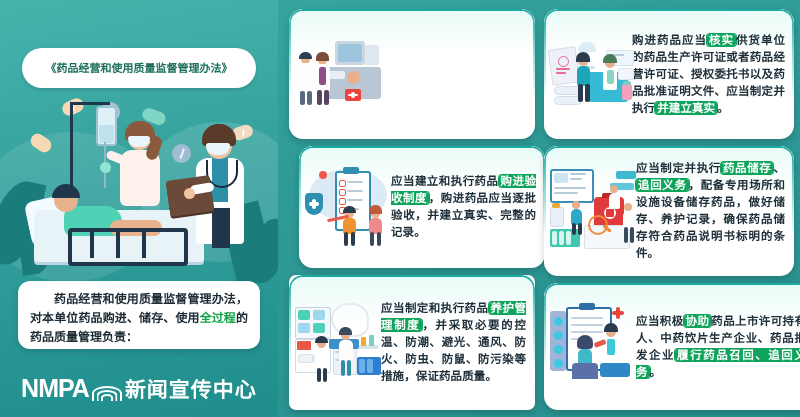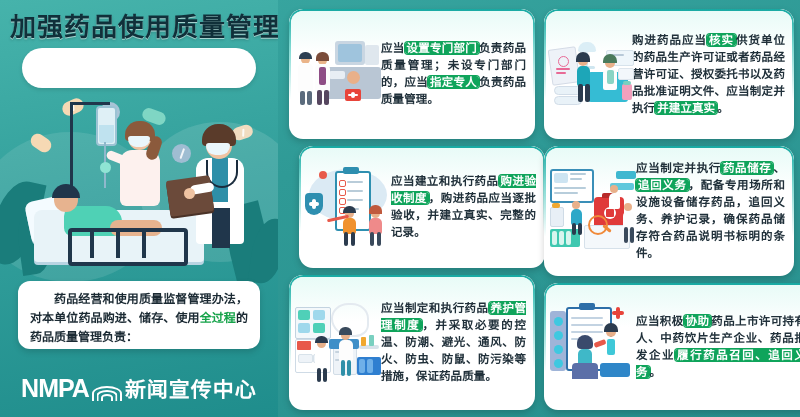--- a/index.html
+++ b/index.html
@@ -120,21 +120,21 @@
   .card-art{flex:0 0 auto;position:relative;}
   .card-text{flex:1 1 auto;font-size:11.5px;line-height:17px;font-weight:bold;color:#20303a;
     text-align:justify;letter-spacing:.1px;}
   .hl{background:#0fa45b;color:#ffffff;border-radius:3px;padding:0 2px;
     box-shadow:0 0 0 1px #0fa45b;}
 
   .c1{left:3px;top:9px;width:246px;height:130px;}
   .c2{left:258px;top:9px;width:250px;height:130px;}
   .c3{left:13px;top:146px;width:246px;height:122px;}
   .c4{left:258px;top:146px;width:250px;height:130px;}
-  .c5{left:3px;top:275px;width:246px;height:135px;}
+  .c5{left:3px;top:275px;width:246px;height:135px;border-radius:7px;}
   .c6{left:258px;top:283px;width:250px;height:127px;padding-left:21px;}
 
   .c1 .card-art{width:86px;height:86px;}
   .c2 .card-art{width:82px;height:92px;}
   .c3 .card-art{width:86px;height:84px;}
   .c4 .card-art{width:86px;height:96px;}
   .c5 .card-art{width:86px;height:84px;}
   .c6 .card-art{width:86px;height:88px;}
 
   
@@ -145,23 +145,23 @@
   .mp-head{position:absolute;border-radius:50%;}
   .mp-body{position:absolute;border-radius:5px 5px 2px 2px;}
 </style>
 </head>
 <body>
 
 <div id="stage">
 
   <div class="left-panel">
 
-    <div class="title">加强药品使用质量管理</div>
 
     <div class="subtitle-box">
+      <div class="sub-l1">《药品经营和使用质量监督管理办法》</div>
     </div>
 
     <div class="illus">
       <div class="blob b1"></div>
       <div class="blob b2"></div>
       <div class="leaf l1"></div>
       <div class="leaf l2"></div>
       <div class="leaf l3"></div>
       <div class="leaf l4"></div>
 
@@ -259,21 +259,20 @@
           </div>
           <div class="mini-person">
             <div class="mp-head" style="left:23px;top:25px;width:9px;height:9px;background:#eab489;"></div>
             <div class="sq" style="left:21px;top:21px;width:13px;height:9px;background:#7b4c3a;border-radius:6px 6px 0 0;"></div>
             <div class="mp-body" style="left:20px;top:33px;width:15px;height:28px;background:#fdfdfd;"></div>
             <div class="sq" style="left:24px;top:36px;width:7px;height:18px;background:#8f4e86;"></div>
             <div class="sq" style="left:22px;top:59px;width:5px;height:15px;background:#56465f;"></div>
             <div class="sq" style="left:29px;top:59px;width:5px;height:15px;background:#56465f;"></div>
           </div>
         </div>
-        <div class="card-text"><span>应当</span><span class="hl">设置专门部门</span><span>负责药品质量管理；未设专门部门的，应当</span><span class="hl">指定专人</span><span>负责药品质量管理。</span></div>
       </div>
     </div>
 
     <div class="card c2">
       <div class="card-inner">
         <div class="card-art">
           <div class="sq" style="left:0px;top:20px;width:26px;height:34px;background:#eef2f8;transform:rotate(-8deg);border:1px solid #d4dbe6;"></div>
           <div class="rnd" style="left:8px;top:28px;width:9px;height:9px;border:1.5px solid #e86a96;"></div>
           <div class="sq" style="left:6px;top:40px;width:14px;height:2px;background:#e86a96;"></div>
           <div class="sq" style="left:6px;top:44px;width:10px;height:2px;background:#e86a96;"></div>
@@ -378,21 +377,21 @@
             <div class="mp-head" style="left:60px;top:22px;width:8px;height:8px;background:#e8b08a;"></div>
             <div class="mp-body" style="left:59px;top:30px;width:11px;height:16px;background:#ffffff;"></div>
           </div>
           <div class="mini-person">
             <div class="mp-head" style="left:74px;top:40px;width:8px;height:8px;background:#e8b08a;"></div>
             <div class="mp-body" style="left:73px;top:48px;width:11px;height:18px;background:#fdfdfd;"></div>
             <div class="sq" style="left:74px;top:64px;width:4px;height:16px;background:#3a4a5c;"></div>
             <div class="sq" style="left:80px;top:64px;width:4px;height:16px;background:#3a4a5c;"></div>
           </div>
         </div>
-        <div class="card-text"><span>应当制定并执行</span><span class="hl">药品储存</span><span>、</span><span class="hl">追回义务</span><span>，配备专用场所和设施设备储存药品，追回义务、养护记录，确保药品储存符合药品说明书标明的条件。</span></div>
+        <div class="card-text"><span>应当制定并执行</span><span class="hl">药品储存</span><span>、</span><span class="hl">追回义务</span><span>，配备专用场所和设施设备储存药品，做好储存、养护记录，确保药品储存符合药品说明书标明的条件。</span></div>
       </div>
     </div>
 
     <div class="card c5">
       <div class="card-inner">
         <div class="card-art">
           <div class="sq" style="left:0px;top:6px;width:34px;height:30px;background:#f4f8fb;border:1.5px solid #c3d3e0;border-radius:2px;"></div>
           <div class="sq" style="left:3px;top:9px;width:12px;height:10px;background:#4fd0b8;"></div>
           <div class="sq" style="left:18px;top:9px;width:12px;height:10px;background:#9fd8ec;"></div>
           <div class="sq" style="left:3px;top:22px;width:12px;height:10px;background:#9fd8ec;"></div>

